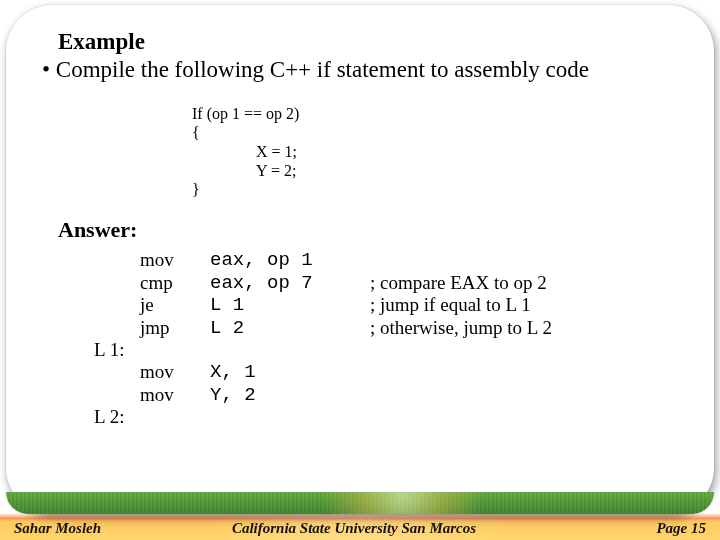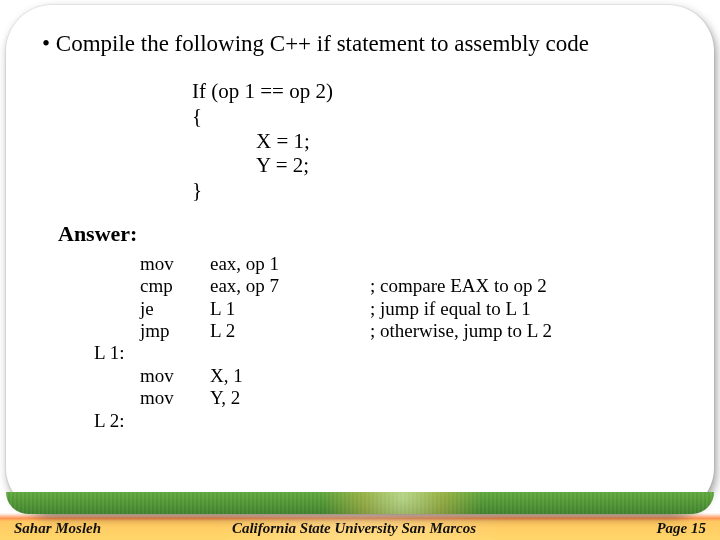--- a/index.html
+++ b/index.html
@@ -45,35 +45,35 @@
   .content {
     position: absolute;
     top: 24px; left: 36px; right: 36px; bottom: 36px;
     color: #000;
   }
   .title { font-size: 23px; font-weight: bold; margin-left: 16px; }
   .bullet-line { font-size: 23px; margin-top: 2px; }
   .code-cpp {
     margin-top: 22px;
     margin-left: 150px;
-    font-size: 21px;
+    font-size: 16px;
     line-height: 1.18;
   }
   .code-cpp .indent { padding-left: 64px; display: inline-block; }
   .answer-h { font-size: 22px; font-weight: bold; margin-top: 18px; margin-left: 16px; }
   .asm {
     margin-top: 6px;
     margin-left: 52px;
     font-size: 19px;
     line-height: 1.18;
   }
   .asm .row { display: flex; }
   .asm .lbl { width: 46px; }
   .asm .mn  { width: 70px; }
-  .asm .ops { width: 160px; }
+  .asm .ops { width: 160px; font-family: Liberation Mono, monospace; }
   .asm .cmt { }
   .footer {
     position: absolute;
     left: 14px; right: 14px; bottom: 3px;
     display: flex;
     justify-content: space-between;
     align-items: flex-end;
     font-size: 15px;
     font-style: italic;
     font-weight: bold;
@@ -90,20 +90,21 @@
 </style>
 </head>
 <body>
 
 <div class="stage">
   <div class="card">
     <div class="greenstrip"></div>
 
     <div class="content">
 
+      <div class="title">Example</div>
       <div class="bullet-line">• Compile the following C++ if statement to assembly code</div>
 
       <div class="code-cpp">
         <div>If (op 1 == op 2)</div>
         <div>{</div>
         <div><span class="indent">X = 1;</span></div>
         <div><span class="indent">Y = 2;</span></div>
         <div>}</div>
       </div>
 

